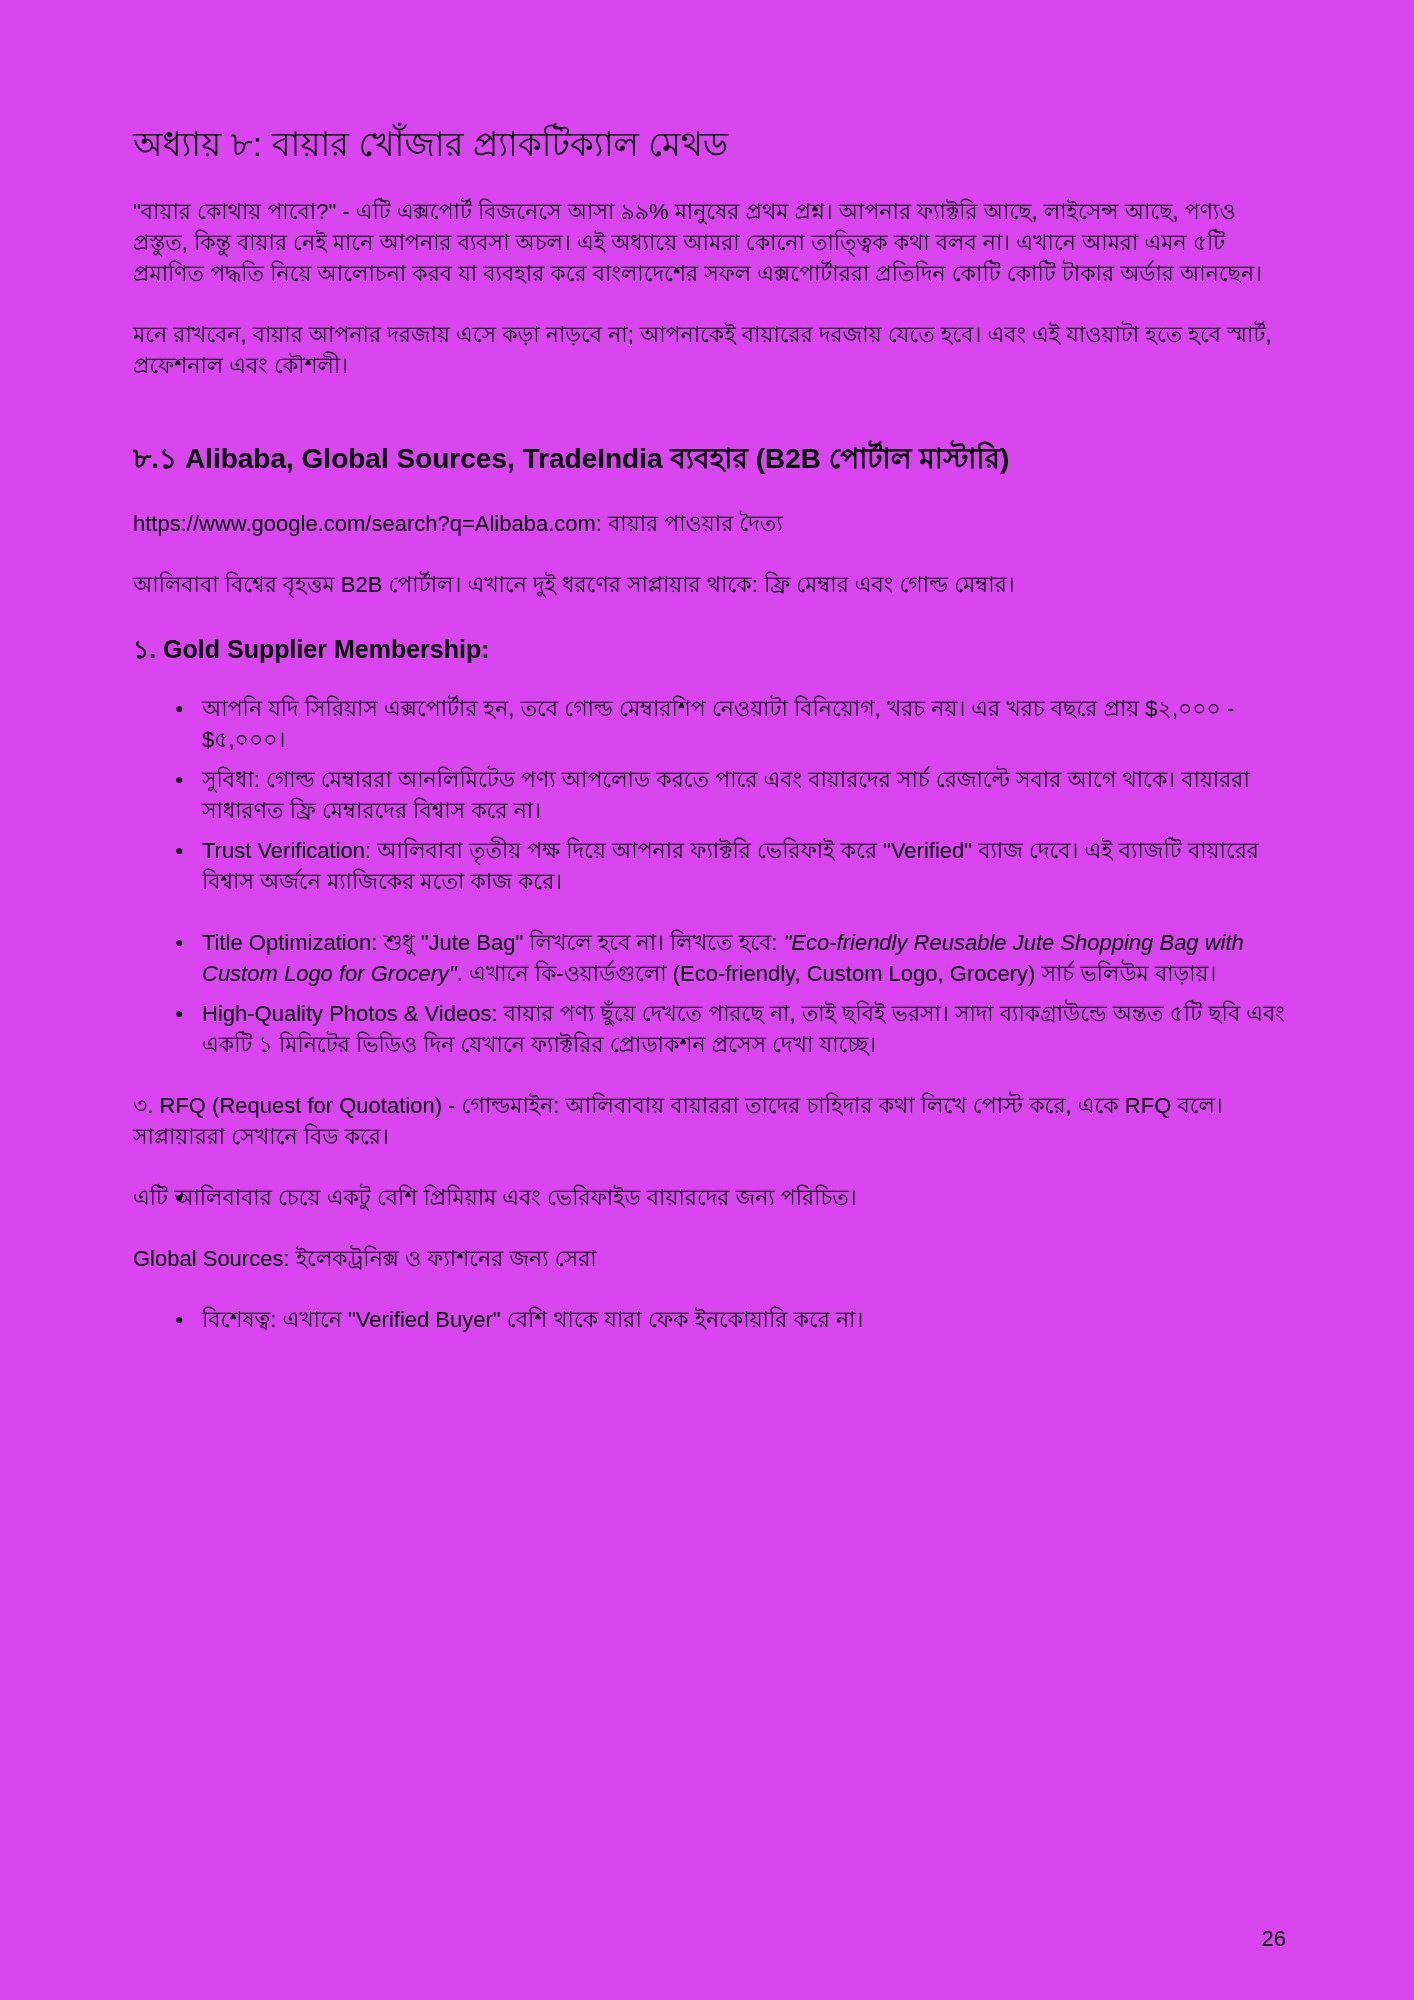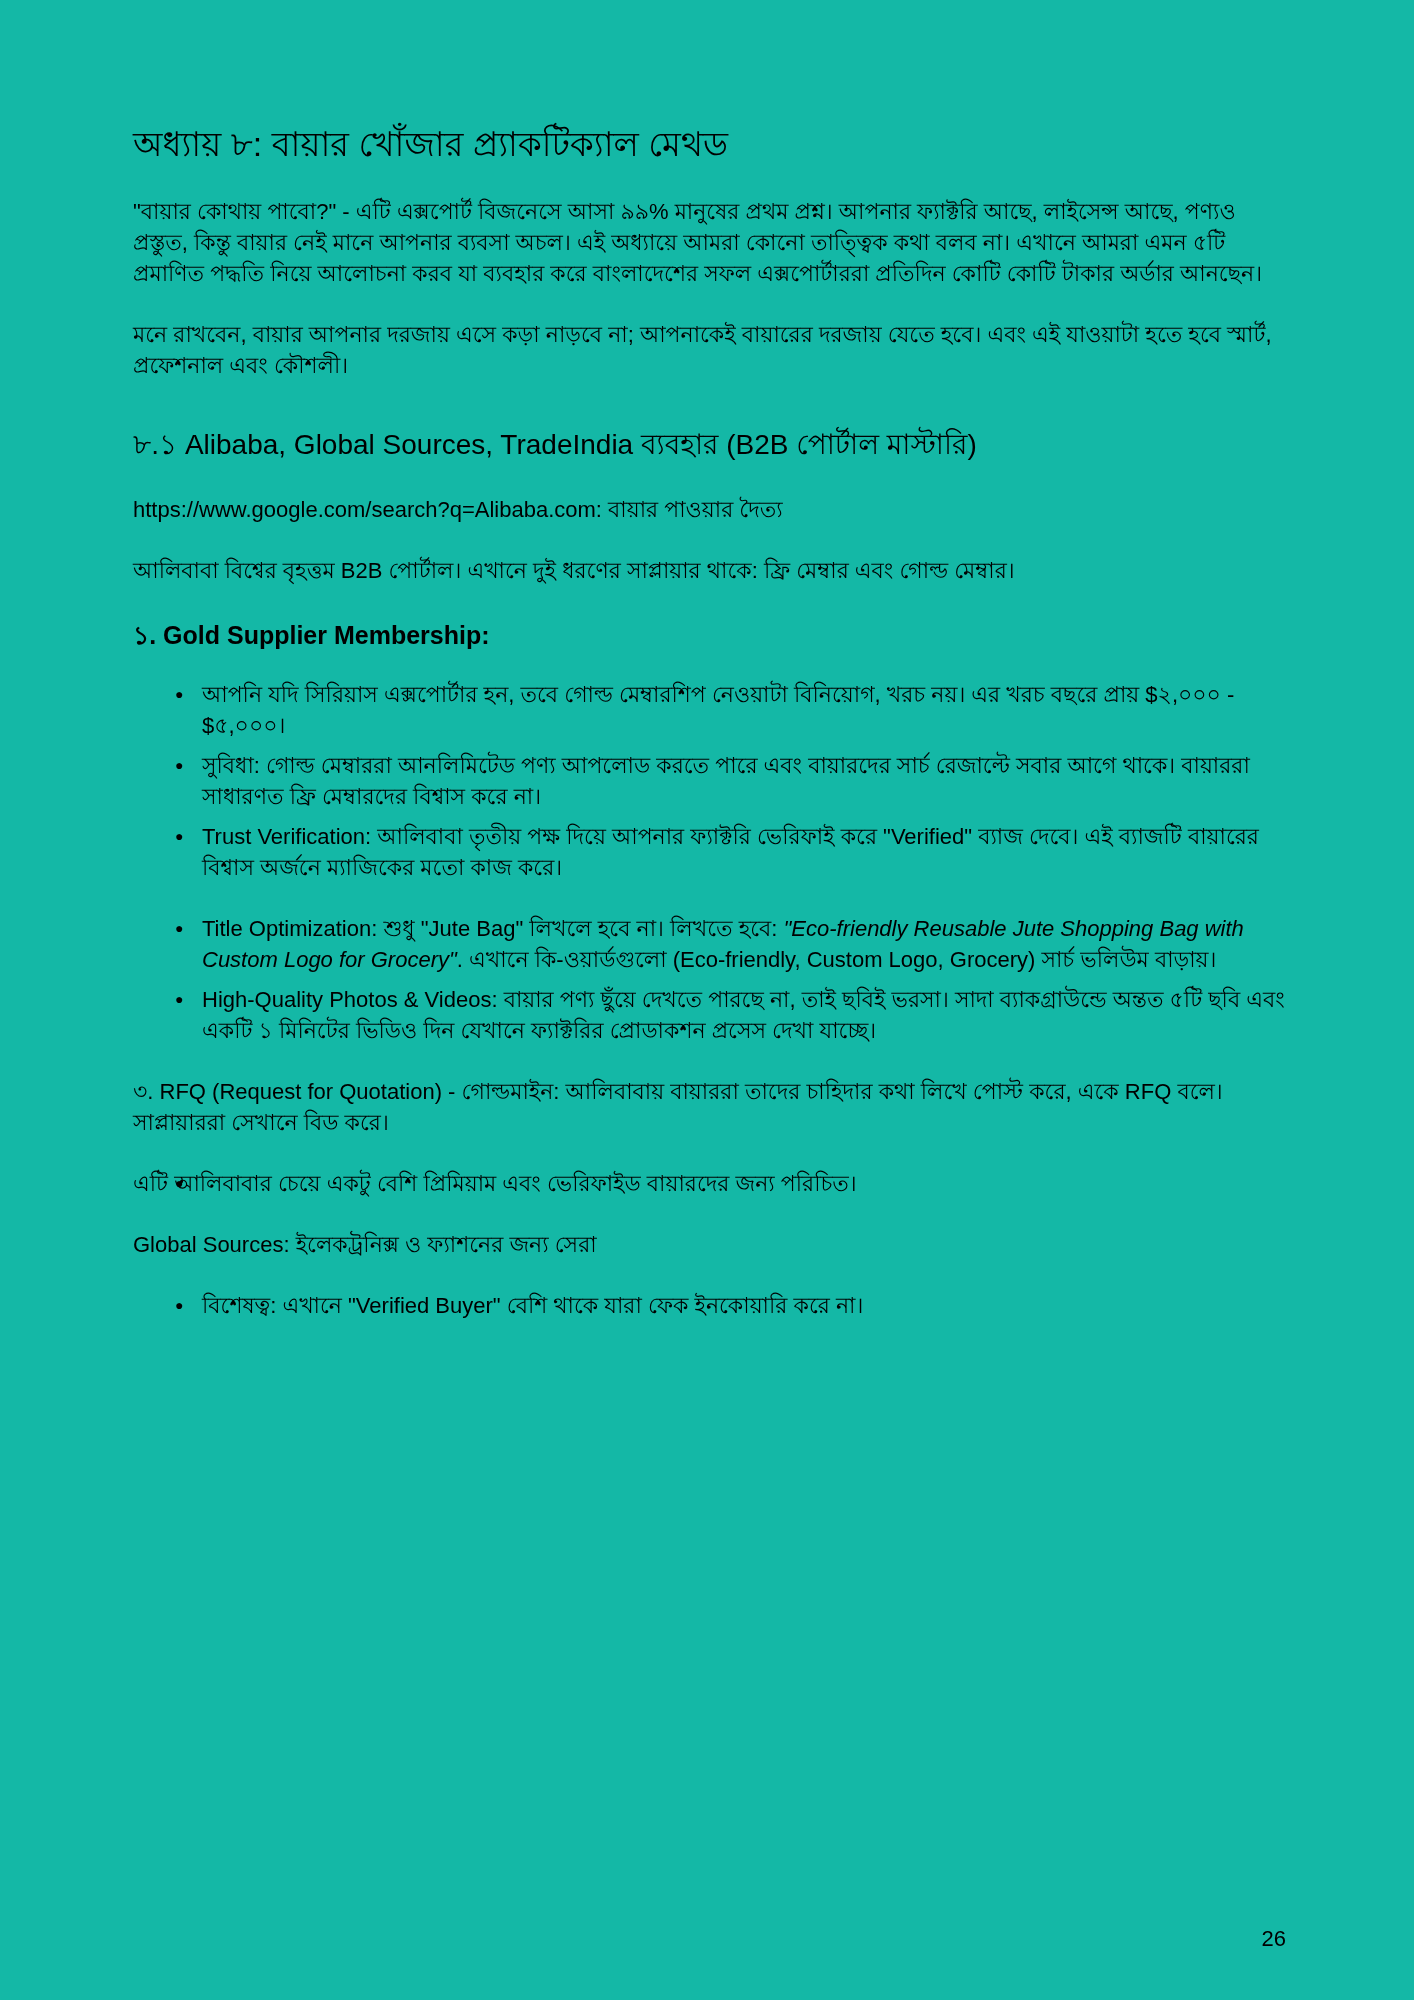--- a/index.html
+++ b/index.html
@@ -4,21 +4,21 @@
 <style>
   html, body {
     margin: 0;
     padding: 0;
     background: #ffffff;
   }
   .page {
     position: relative;
     width: 1414px;
     height: 2000px;
-    background: #14b8a6;
+    background: #d946ef;
     color: #000000;
     font-family: "Liberation Sans", "DejaVu Sans", sans-serif;
     overflow: hidden;
   }
   .content {
     position: absolute;
     left: 133px;
     top: 122px;
     width: 1155px;
   }
@@ -28,22 +28,22 @@
     margin: 0 0 30px 0;
     line-height: 1.3;
   }
   p.body-text {
     font-size: 22px;
     line-height: 31px;
     margin: 0 0 30px 0;
   }
   .section-heading {
     font-size: 28px;
-    font-weight: 400;
-    margin: 46px 0 30px 0;
+    font-weight: 700;
+    margin: 60px 0 30px 0;
     line-height: 1.3;
   }
   .sub-heading {
     font-size: 25px;
     font-weight: 700;
     margin: 34px 0 28px 0;
     line-height: 31px;
   }
   ul.bullet-list {
     list-style: none;

